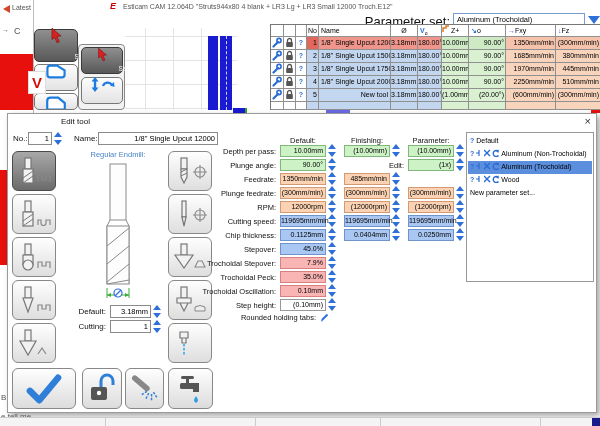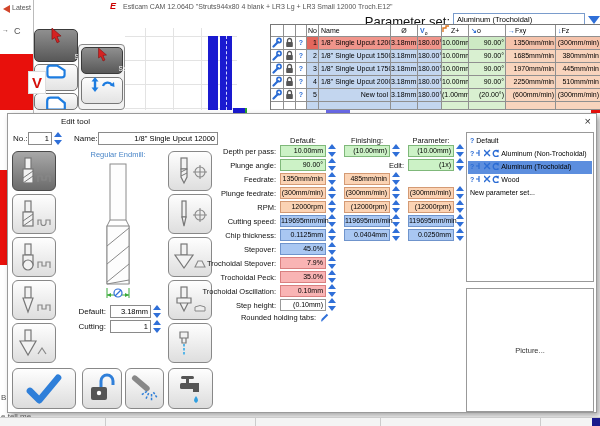--- a/index.html
+++ b/index.html
@@ -570,21 +570,20 @@
         <div class="ps-item" style="top: 41px;"><span class="ps-q">?</span><span class="ps-ico"><svg width="7" height="8" viewBox="0 0 7 8">
               <path d="M0 4 h3 M3 1 v6" stroke="#2b6cd4" fill="none" stroke-width="1.2"></path>
             </svg></span><span class="ps-ico"><svg width="7" height="8" viewBox="0 0 7 8">
               <path d="M0 1 L6 7 M6 1 L0 7" stroke="#2b6cd4" stroke-width="1.4"></path>
             </svg></span><span class="ps-ico"><svg width="8" height="8" viewBox="0 0 8 8">
               <path d="M6.5 2.5 a3 3 0 1 0 0 4" fill="none" stroke="#2b6cd4" stroke-width="1.4"></path>
               <path d="M6.5 0.5 L6.5 4 L3.8 2 Z" fill="#2b6cd4"></path>
             </svg></span><span>Wood</span></div>
         <div class="ps-item" style="top: 54px;">New parameter set...</div>
       </div>
-    <div id="picture-box">Picture...</div>
   </div>
 
   <div id="bottom-strip">
     <div class="bs-line" style="left:105px;"></div>
     <div class="bs-line" style="left:255px;"></div>
     <div class="bs-line" style="left:380px;"></div>
     <div class="bs-line" style="left:540px;"></div>
     <div id="bs-navy"></div>
   </div>
 </div>

